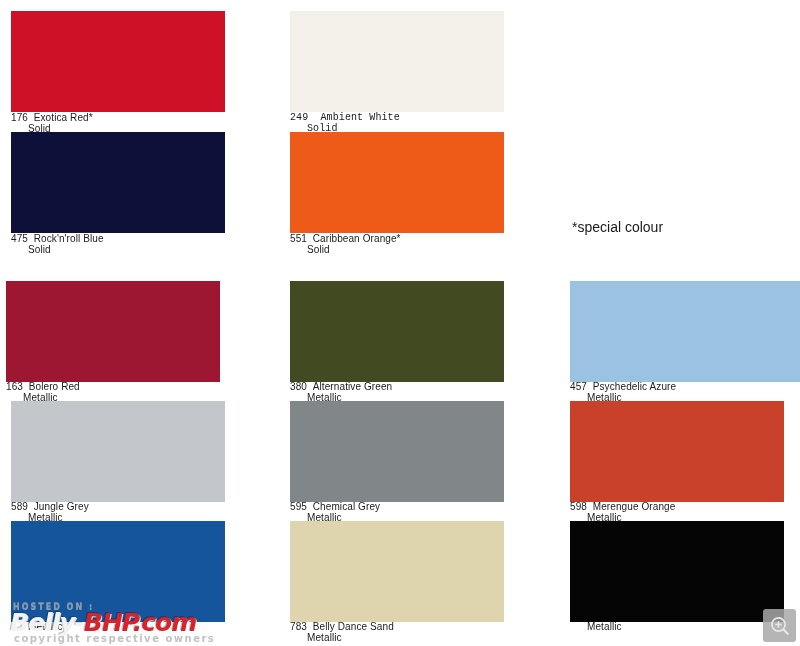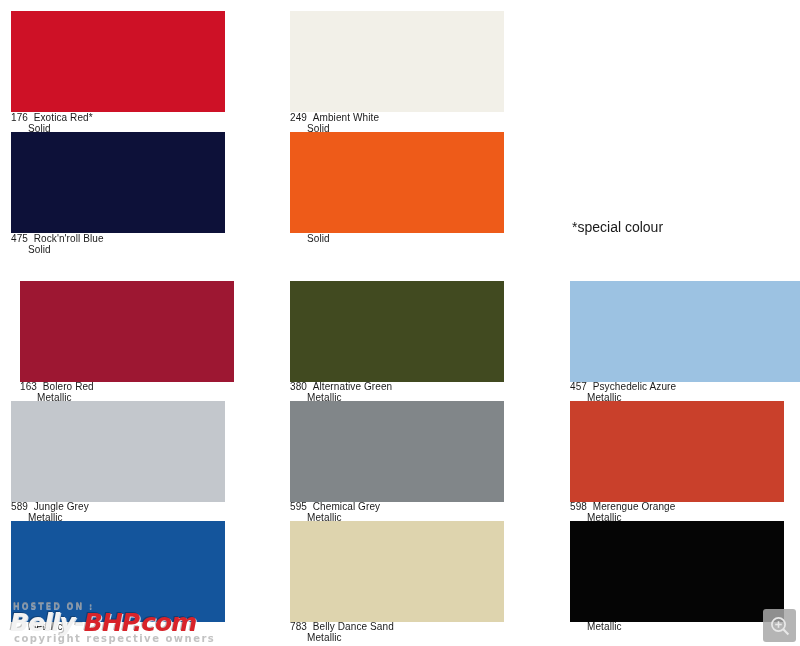--- a/index.html
+++ b/index.html
@@ -137,39 +137,40 @@
   <div id="swatch-layer">
       <div class="swatch-cell" style="left: 11px; top: 11px; width: 214px; height: 126px;">
         <div class="swatch" style="height: 101px; background: rgb(206, 17, 38);"></div>
         <div class="caption" style="top: 102px;">
           <span class="code-name">176&nbsp;&nbsp;Exotica Red*</span>
           <span class="finish">Solid</span>
         </div>
       </div>
       <div class="swatch-cell" style="left: 290px; top: 11px; width: 214px; height: 126px;">
         <div class="swatch" style="height: 101px; background: rgb(242, 240, 232);"></div>
-        <div class="caption" style="top: 102px;">
+        <div class="caption" style="top: 102px; font-family: Liberation Mono, monospace;">
           <span class="code-name">249&nbsp;&nbsp;Ambient White</span>
           <span class="finish">Solid</span>
         </div>
       </div>
       <div class="swatch-cell" style="left: 11px; top: 132px; width: 214px; height: 126px;">
         <div class="swatch" style="height: 101px; background: rgb(13, 17, 57);"></div>
         <div class="caption" style="top: 102px;">
           <span class="code-name">475&nbsp;&nbsp;Rock'n'roll Blue</span>
           <span class="finish">Solid</span>
         </div>
       </div>
       <div class="swatch-cell" style="left: 290px; top: 132px; width: 214px; height: 126px;">
         <div class="swatch" style="height: 101px; background: rgb(238, 91, 25);"></div>
         <div class="caption" style="top: 102px;">
-          <span class="finish">Solid</span>
-        </div>
-      </div>
-      <div class="swatch-cell" style="left: 20px; top: 281px; width: 214px; height: 125px;">
+          <span class="code-name">551&nbsp;&nbsp;Caribbean Orange*</span>
+          <span class="finish">Solid</span>
+        </div>
+      </div>
+      <div class="swatch-cell" style="left: 6px; top: 281px; width: 214px; height: 125px;">
         <div class="swatch" style="height: 101px; background: rgb(157, 23, 50);"></div>
         <div class="caption" style="top: 101px;">
           <span class="code-name">163&nbsp;&nbsp;Bolero Red</span>
           <span class="finish">Metallic</span>
         </div>
       </div>
       <div class="swatch-cell" style="left: 290px; top: 281px; width: 214px; height: 125px;">
         <div class="swatch" style="height: 101px; background: rgb(65, 74, 32);"></div>
         <div class="caption" style="top: 101px;">
           <span class="code-name">380&nbsp;&nbsp;Alternative Green</span>

